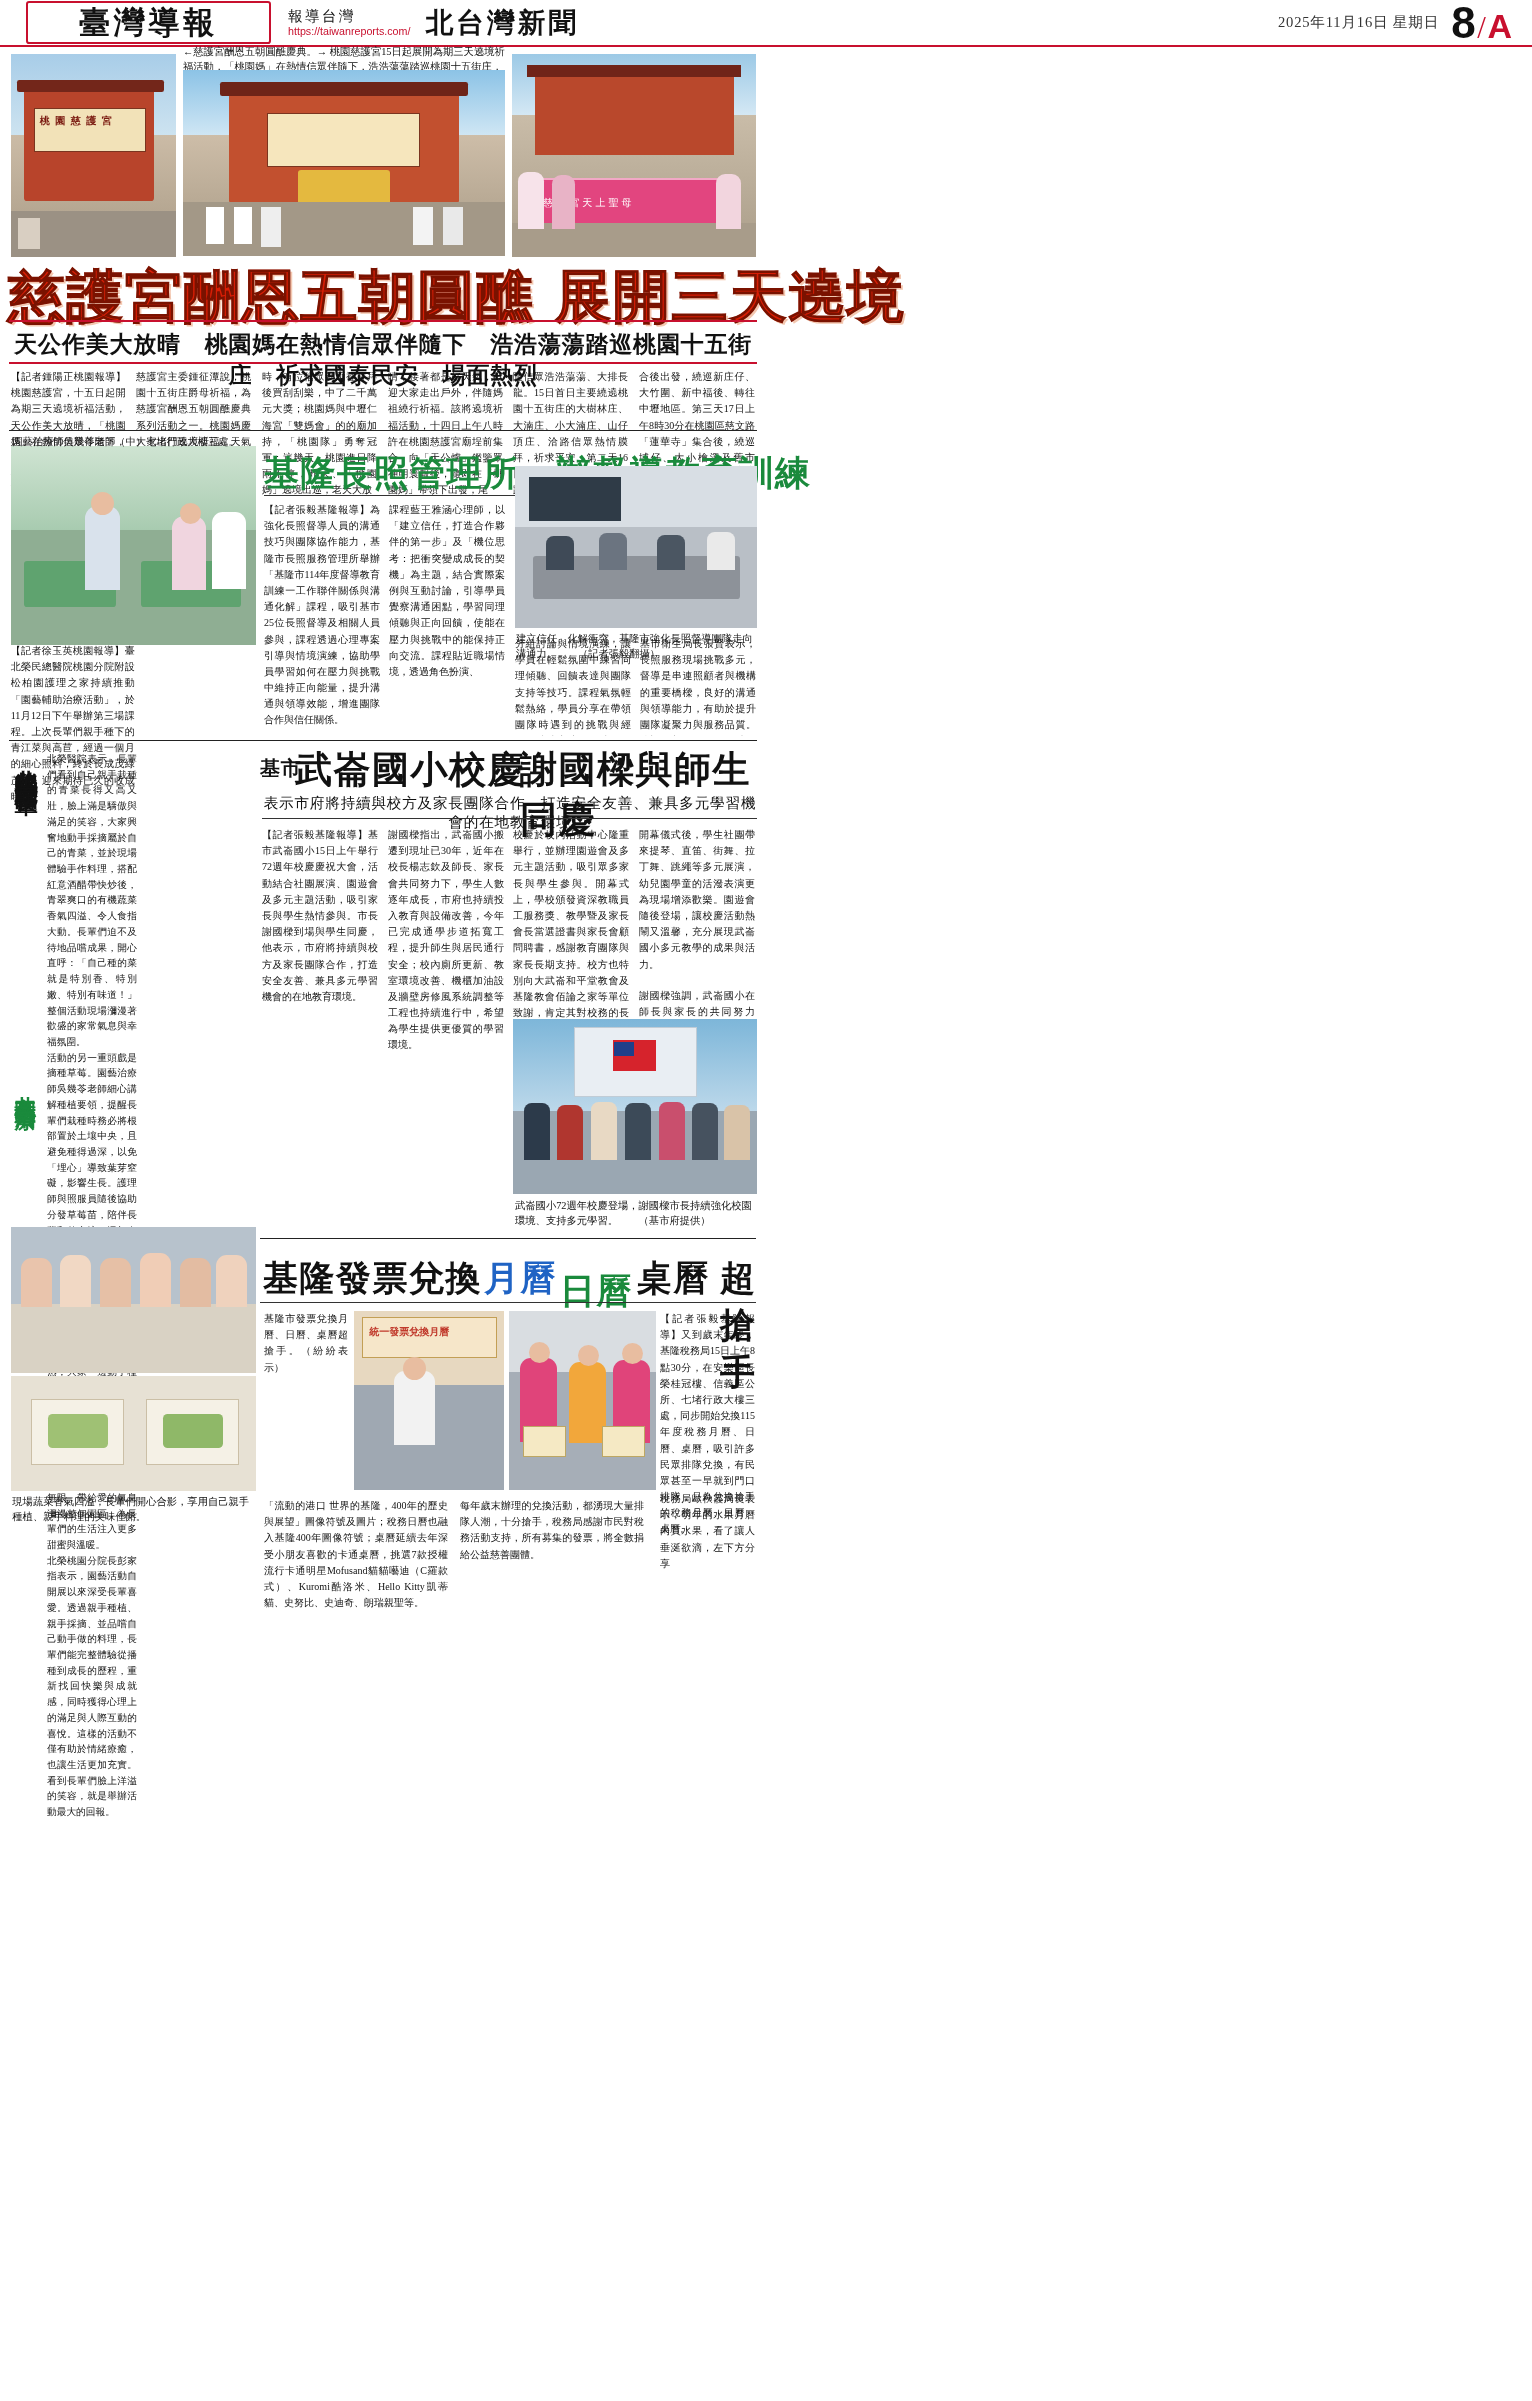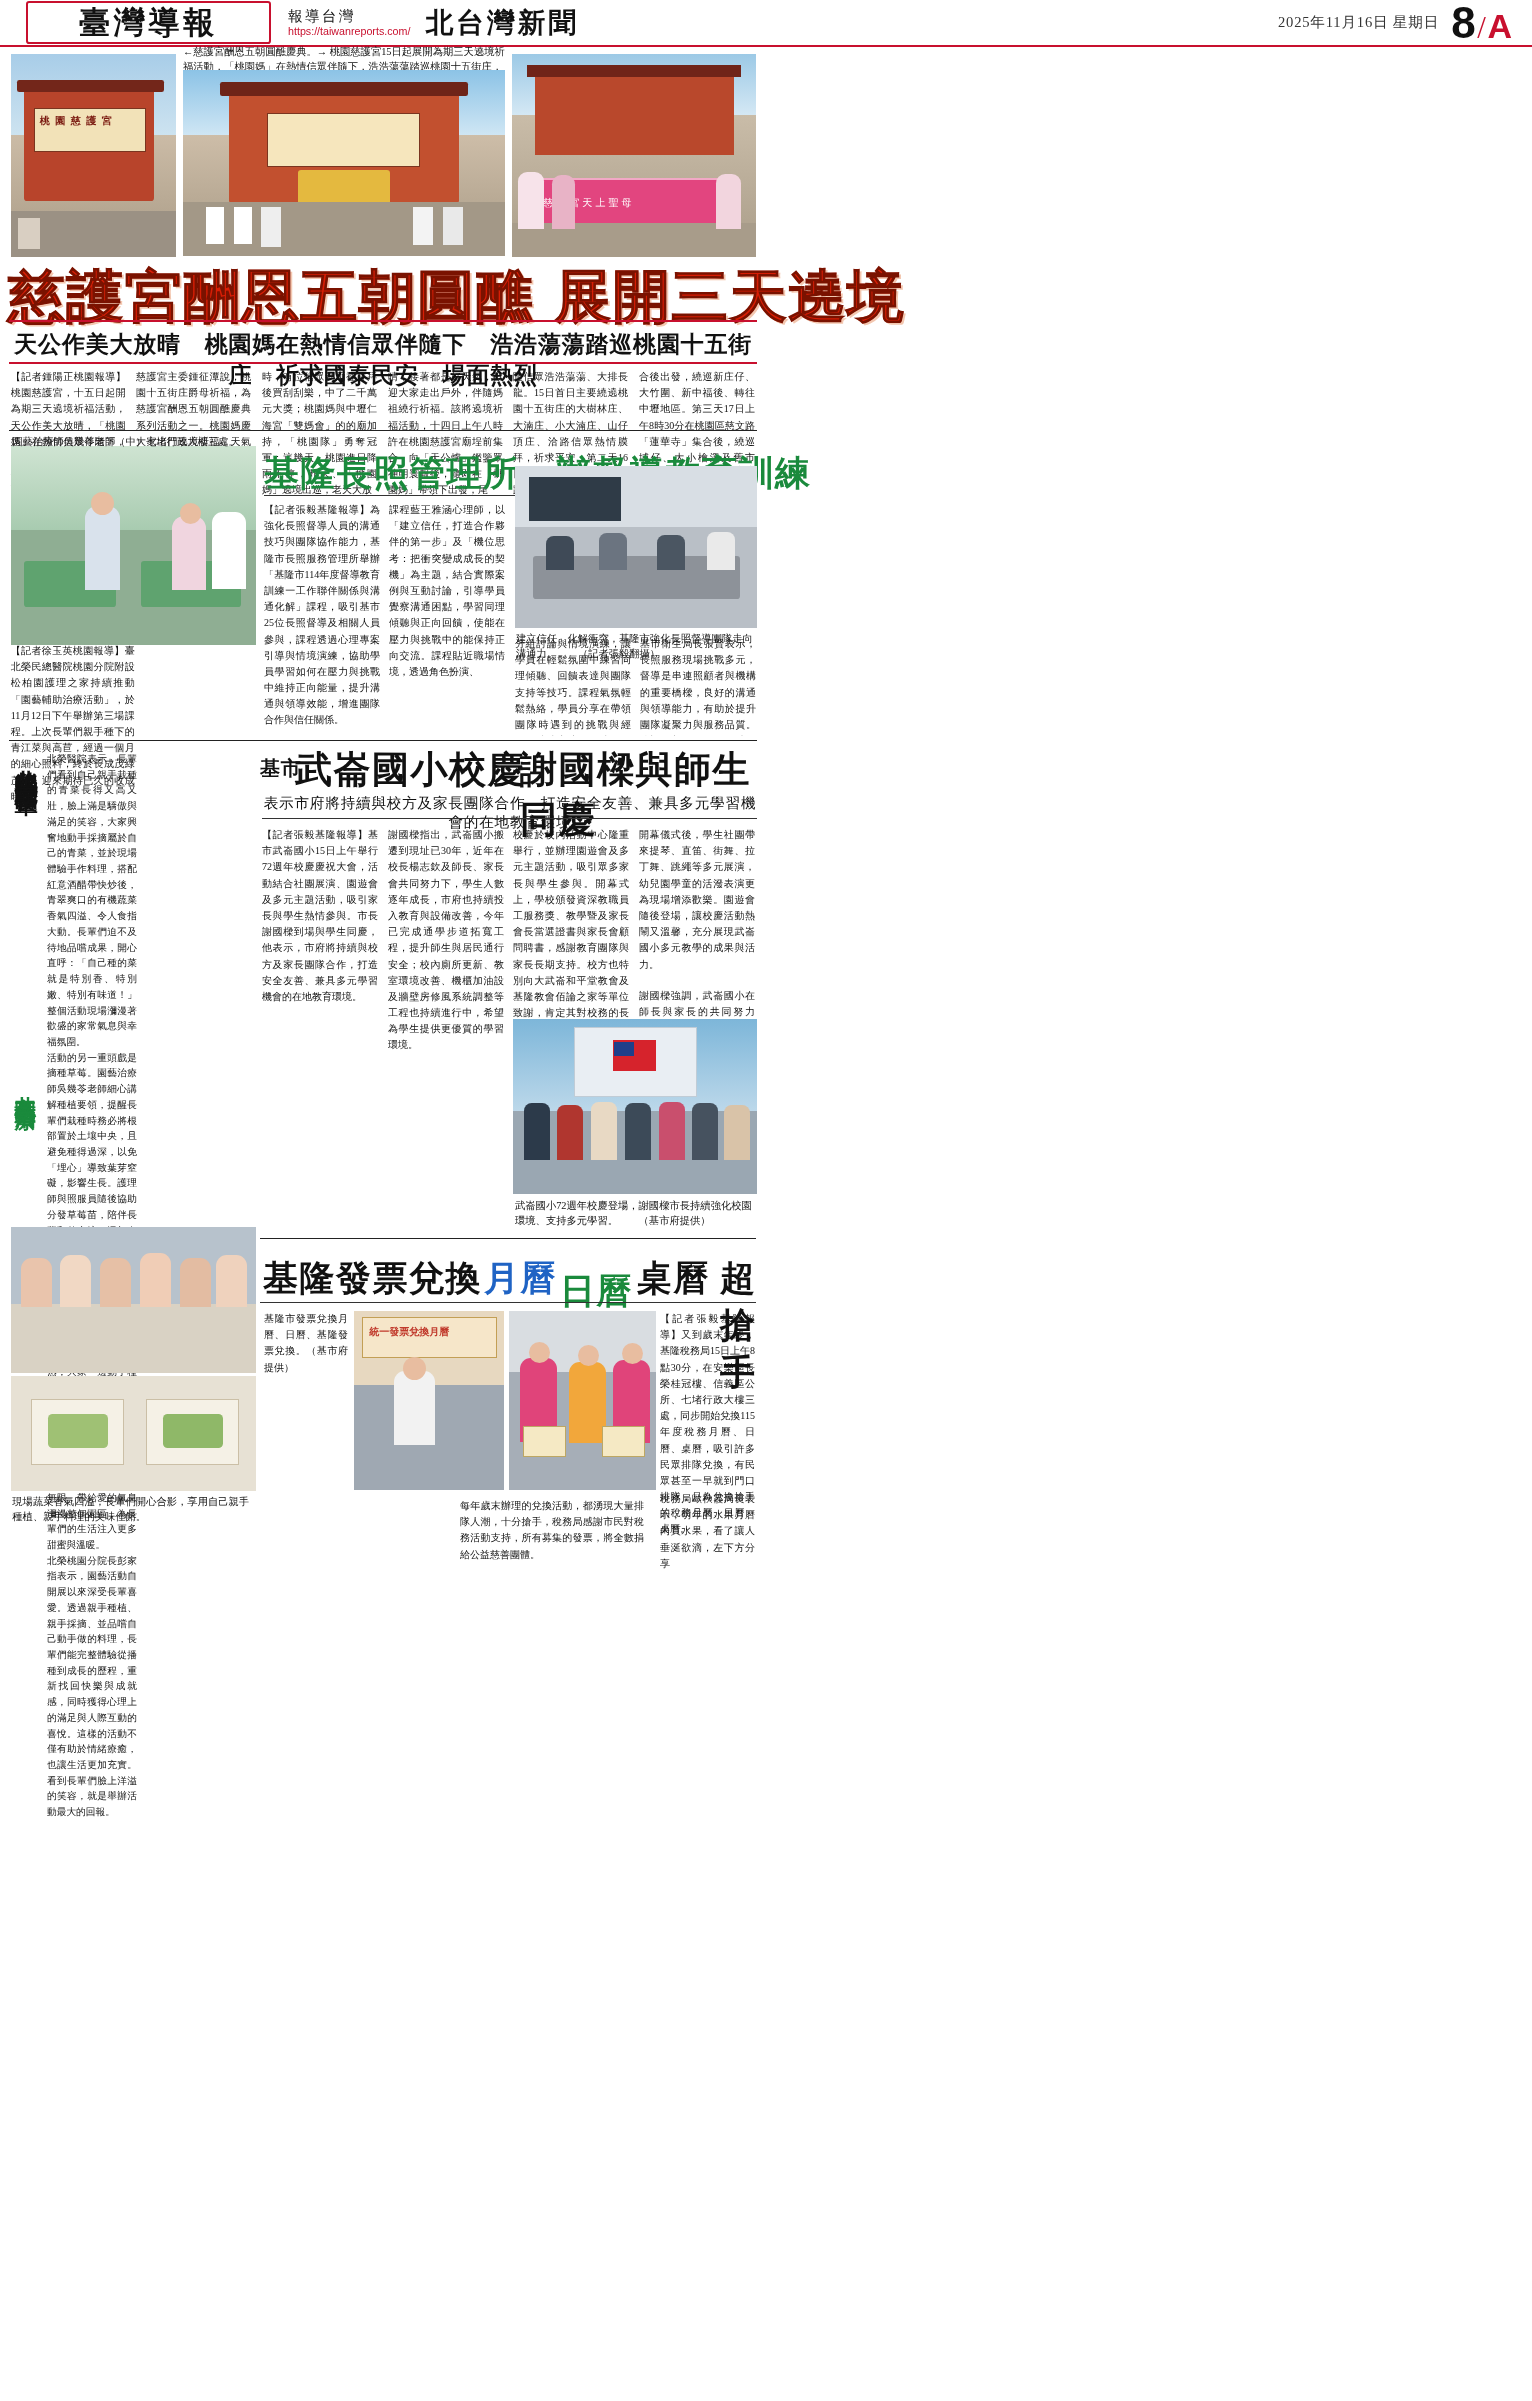--- a/index.html
+++ b/index.html
@@ -277,21 +277,21 @@
 
   <div style="position:absolute; left:260px; top:1253px; width:498px; height:44px;">
     <span style="position:absolute;left:3.1px;top:1.5px;font-size:35px;font-weight:bold;letter-spacing:1.5px;color:#111;">基隆發票兌換</span>
     <span style="position:absolute;left:224px;top:1.5px;font-size:35px;font-weight:bold;letter-spacing:1.5px;color:#1f63c4;font-family:Liberation Serif, serif;">月曆</span>
     <span style="position:absolute;left:300px;top:15px;font-size:35px;font-weight:bold;letter-spacing:1.5px;color:#1a8a3c;">日曆</span>
     <span style="position:absolute;left:377px;top:1.5px;font-size:35px;font-weight:bold;letter-spacing:1.5px;color:#111;">桌曆</span>
     <span style="position:absolute;left:460px;top:1.5px;font-size:35px;font-weight:bold;letter-spacing:1.5px;color:#111;">超搶手</span>
   </div>
   <div class="divider-h" style="left:260px; top:1302px; width:496px; background:#333;"></div>
 
-  <div class="coltext" style="left:264px; top:1311px; width:84px; font-size:10px;">基隆市發票兌換月曆、日曆、基隆發票兌換。（基市府提供）</div>
+  <div class="coltext" style="left:264px; top:1311px; width:84px; font-size:10px;">基隆市發票兌換月曆、日曆、桌曆超搶手。（紛紛表示）</div>
 
   <div class="photo" style="left:354px; top:1311px; width:150px; height:179px; background:#c2c8cf">
     <div style="position:absolute;left:0;top:0;width:150px;height:74px;background:#e7d8c0"></div>
     <div style="position:absolute;left:7.7px;top:6.1px;width:135px;height:41px;background:#f6e6c9;border:1.5px solid #c39f55"></div>
     <div style="position:absolute;left:15.3px;top:13.8px;font-size:10px;color:#c0392b;font-weight:bold;">統一發票兌換月曆</div>
     <div style="position:absolute;left:0;top:74px;width:150px;height:106px;background:#9fa8b2"></div>
     <div style="position:absolute;left:40px;top:60px;width:41px;height:74px;background:#f2f2f2;border-radius:10.7px 10.7px 0 0"></div>
     <div style="position:absolute;left:49px;top:46px;width:23px;height:23px;background:#e8bda0;border-radius:50%"></div>
   </div>
   <div class="photo" style="left:509px; top:1311px; width:147px; height:179px; background:#b9c0c8">
@@ -303,16 +303,17 @@
     <div style="position:absolute;left:69px;top:34px;width:21.4px;height:21.4px;background:#e8bda0;border-radius:50%"></div>
     <div style="position:absolute;left:104px;top:49px;width:37px;height:83px;background:#e0447a;border-radius:10.7px 10.7px 0 0"></div>
     <div style="position:absolute;left:113px;top:32px;width:21.4px;height:21.4px;background:#e8bda0;border-radius:50%"></div>
     <div style="position:absolute;left:13.8px;top:115px;width:43px;height:31px;background:#f5e9c4;border:0.8px solid #bda763"></div>
     <div style="position:absolute;left:93px;top:115px;width:43px;height:31px;background:#f5e9c4;border:0.8px solid #bda763"></div>
   </div>
 
   <div class="coltext" style="left:513px; top:1311px; width:0px;"></div>
   <div class="coltext" style="left:660px; top:1311px; width:95px;">【記者張毅基隆報導】又到歲末年終，基隆稅務局15日上午8點30分，在安樂區長榮桂冠樓、信義區公所、七堵行政大樓三處，同步開始兌換115年度稅務月曆、日曆、桌曆，吸引許多民眾排隊兌換，有民眾甚至一早就到門口排隊，只為兌換搶手的稅務月曆、日曆、桌曆。</div>
   <div class="coltext" style="left:660px; top:1491px; width:95px;">稅務局歐秋霞局長表示，明年的水果月曆內頁水果，看了讓人垂涎欲滴，左下方分享</div>
+  <div class="coltext" style="left:264px; top:1498px; width:184px;">「流動的港口 世界的基隆，400年的歷史與展望」圖像符號及圖片；稅務日曆也融入基隆400年圖像符號；桌曆延續去年深受小朋友喜歡的卡通桌曆，挑選7款授權流行卡通明星Mofusand貓貓囈迪（C羅款式）、Kuromi酷洛米、Hello Kitty凱蒂貓、史努比、史迪奇、朗瑞親聖等。</div>
   <div class="coltext" style="left:460px; top:1498px; width:184px;">每年歲末辦理的兌換活動，都湧現大量排隊人潮，十分搶手，稅務局感謝市民對稅務活動支持，所有募集的發票，將全數捐給公益慈善團體。</div>
 
 </div>
 
 
 </body></html>

